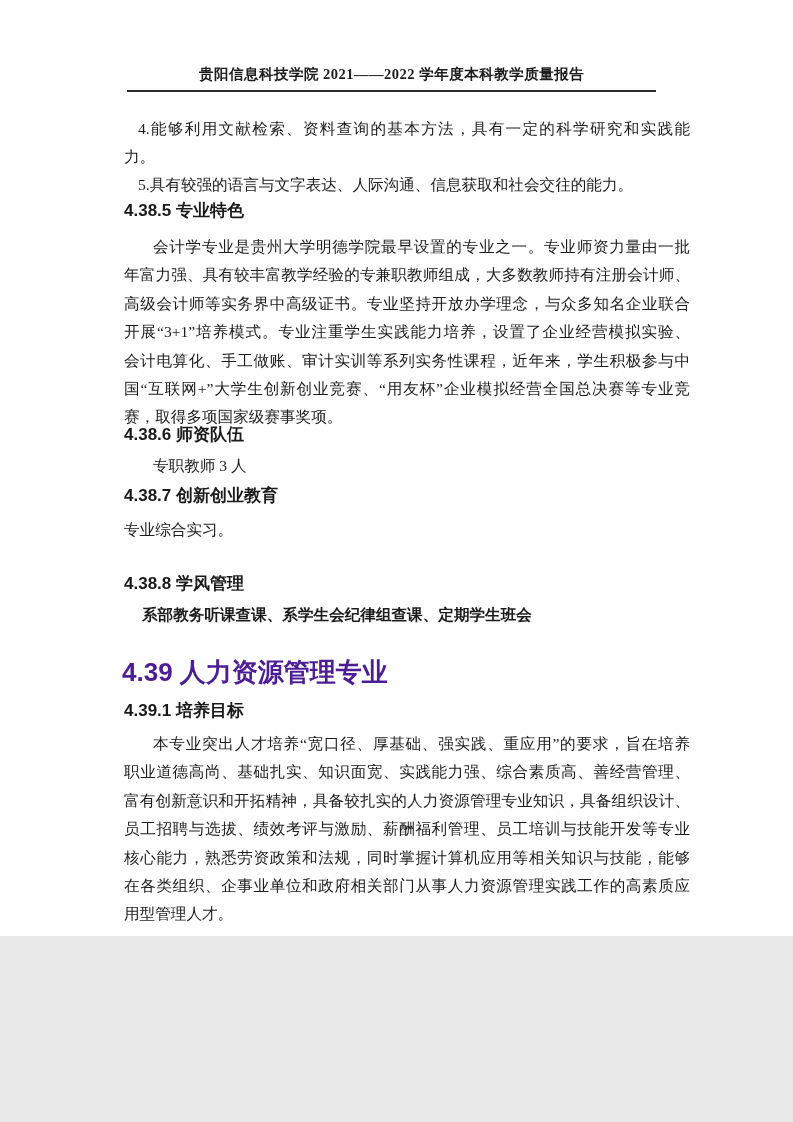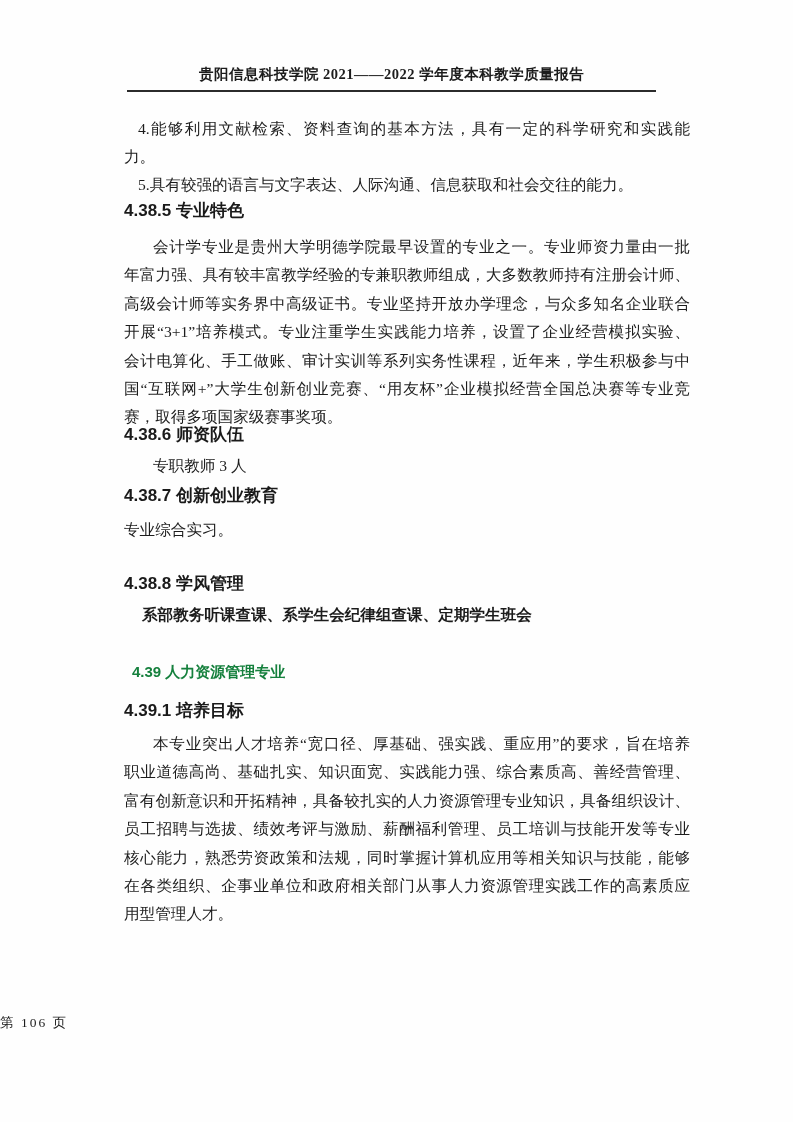--- a/index.html
+++ b/index.html
@@ -3,21 +3,21 @@
 <meta charset="utf-8">
 <style>
   html, body {
     margin: 0;
     padding: 0;
     background: #e8e8e8;
   }
   .page {
     position: relative;
     width: 793px;
-    height: 1122px;
+    height: 936px;
     margin: 0 auto;
     background: #fefefe;
     color: #1c1c1c;
     font-family: "Liberation Serif", serif;
     overflow: hidden;
   }
   .doc-header {
     position: absolute;
     top: 64px;
     left: 127px;
@@ -63,27 +63,27 @@
     width: 566px;
     font-family: "Liberation Sans", sans-serif;
     font-weight: bold;
     font-size: 17px;
     line-height: 20px;
     color: #1a1a1a;
     white-space: nowrap;
   }
   .h2 {
     position: absolute;
-    left: 132px;
+    left: 122px;
     width: 566px;
     font-family: "Liberation Sans", sans-serif;
     font-weight: bold;
-    font-size: 15px;
+    font-size: 26px;
     line-height: 24px;
-    color: #15803d;
+    color: #4c1d95;
     white-space: nowrap;
   }
   .doc-footer {
     position: absolute;
     top: 1014px;
     left: 0;
     width: 793px;
     text-align: left;
     font-size: 13.5px;
     line-height: 18px;

